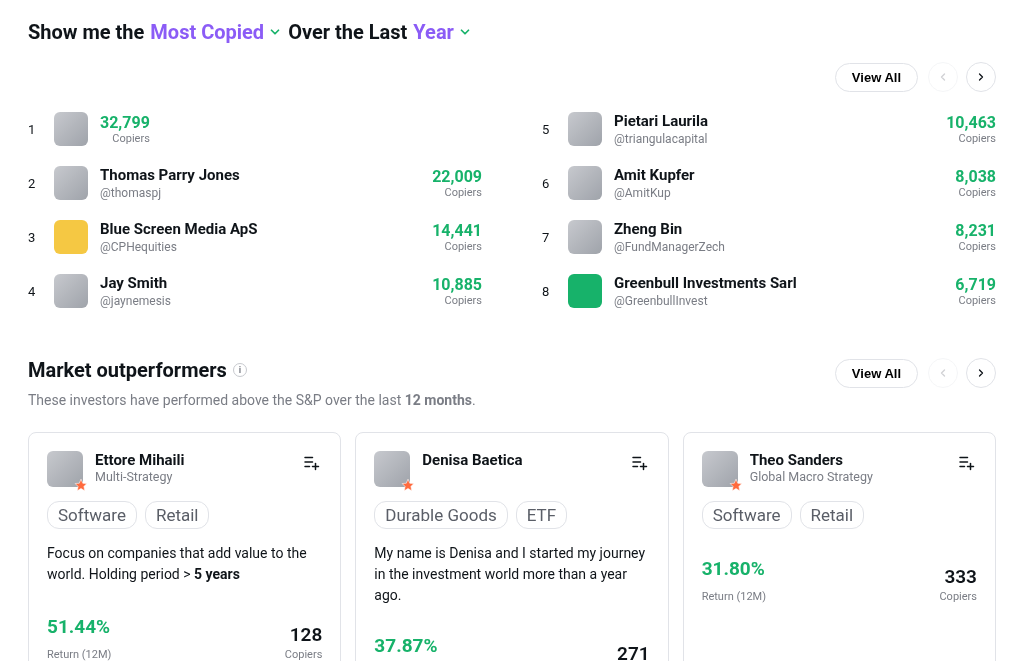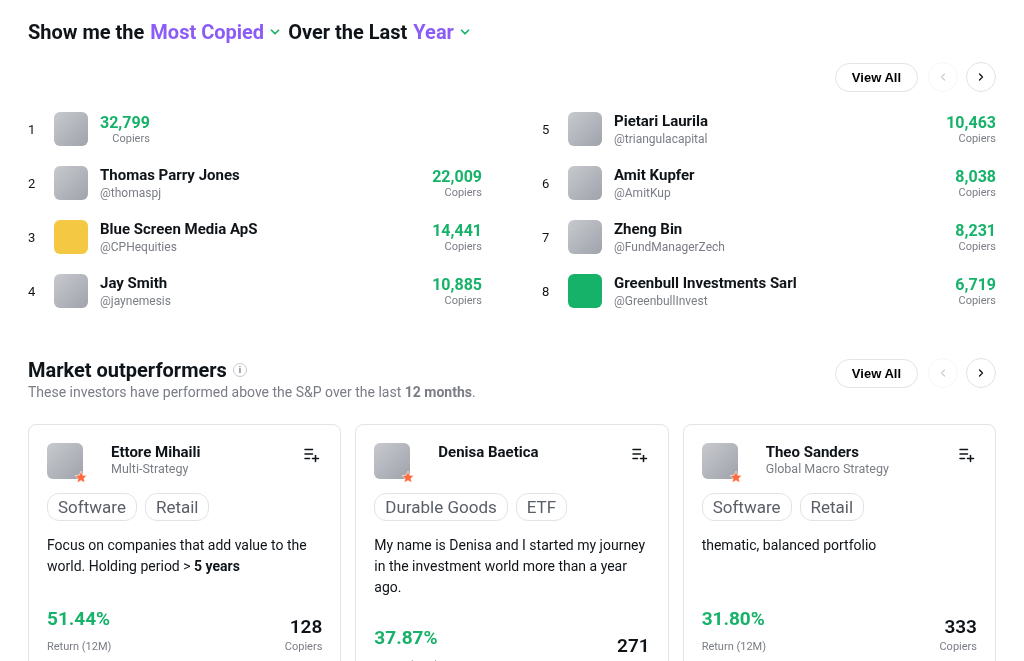--- a/index.html
+++ b/index.html
@@ -65,28 +65,28 @@
 
   
   .section-header { margin-top:40px; display:flex; align-items:flex-start; justify-content:space-between; }
   .section-title-wrap { padding-right:20px; }
   .section-title { font-size:20px; font-weight:700; display:flex; align-items:center; gap:6px; }
   .info-dot {
     width:14px; height:14px; border-radius:50%; border:1px solid #c7c9ce;
     display:inline-flex; align-items:center; justify-content:center;
     font-size:9px; color:#7a7d85; font-weight:700;
   }
-  .section-sub { font-size:14px; color:#7a7d85; margin-top:2px; }
+  .section-sub { font-size:14px; color:#7a7d85; margin-top:10px; }
 
   .cards { display:flex; gap:14px; margin-top:24px; }
   .card {
     flex:1; border:1px solid #e1e3e8; border-radius:8px;
     padding:18px 18px 16px; display:flex; flex-direction:column;
   }
-  .card-top { display:flex; align-items:flex-start; gap:28px; }
+  .card-top { display:flex; align-items:flex-start; gap:12px; }
   .card-avatar {
     width:36px; height:36px; border-radius:6px; flex:none;
     background:linear-gradient(135deg,#c7c9ce,#9fa3aa);
     position:relative;
   }
   .star {
     position:absolute; bottom:-5px; right:-5px; width:14px; height:14px;
   }
   .star svg { display:block; }
   .card-name { font-weight:700; font-size:15px; }
@@ -377,23 +377,20 @@
             <line x1="4" y1="18" x2="10" y2="18"></line>
             <line x1="18" y1="14" x2="18" y2="22"></line>
             <line x1="14" y1="18" x2="22" y2="18"></line>
           </svg>
       </div>
     </div>
     <div class="tags">
       <span class="tag">Software</span>
       <span class="tag">Retail</span>
     </div>
-    <div class="card-desc">
-      <span>thematic, balanced portfolio</span><b></b><span></span>
-    </div>
     <div class="card-bottom">
       <div>
         <div class="ret-val">31.80%</div>
         <div class="ret-lbl">Return (12M)</div>
       </div>
       <div>
         <div class="copiers-val">333</div>
         <div class="copiers-lbl">Copiers</div>
       </div>
     </div>

